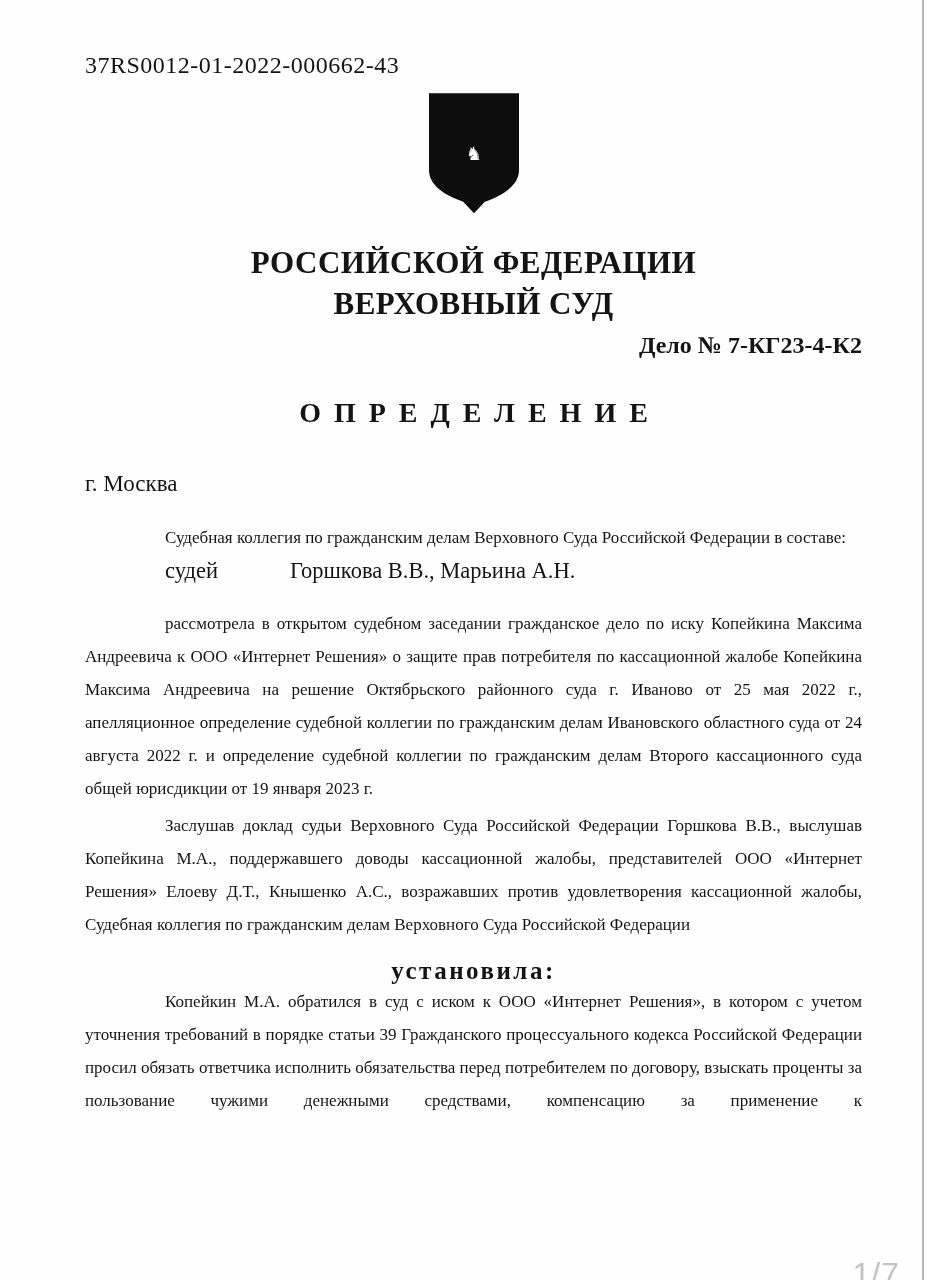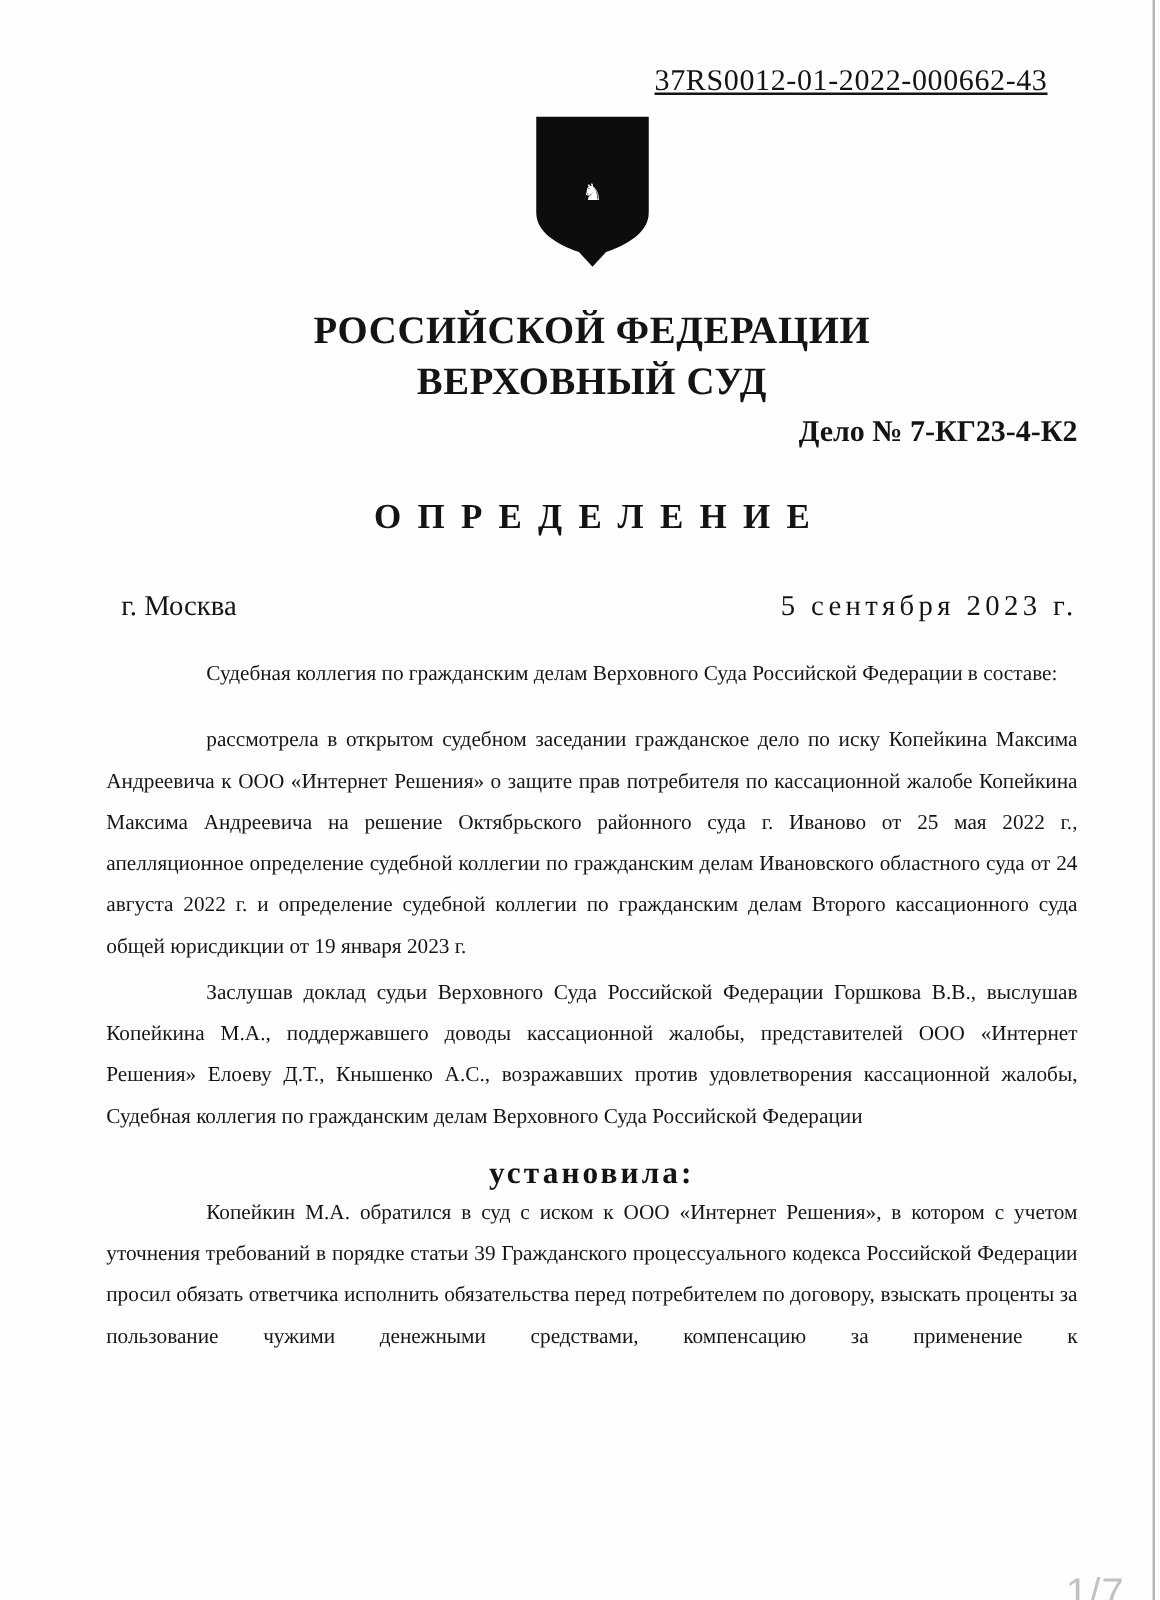--- a/index.html
+++ b/index.html
@@ -17,26 +17,25 @@
     width: 2px;
     background: #b5b5b5;
   }
   .page {
     position: relative;
     width: 100%;
     height: 100%;
     padding: 30px 66px 0 85px;
   }
   .registry-number {
-    text-align: right;
+    text-align: left;
     font-size: 24px;
     letter-spacing: 0.5px;
     margin-top: 22px;
-    margin-right: 24px;
-    text-decoration: underline;
+    margin-right: 40px;
   }
   .emblem-wrap {
     text-align: center;
     margin-top: 10px;
   }
   .court-title {
     text-align: center;
     font-weight: bold;
     font-size: 31px;
     line-height: 41px;
@@ -56,21 +55,21 @@
     letter-spacing: 13px;
     margin-top: 38px;
     margin-left: 13px; 
   }
   .place-date {
     display: flex;
     justify-content: space-between;
     align-items: baseline;
     margin-top: 42px;
   }
-  .place { font-size: 23px; margin-left: 12px; }
+  .place { font-size: 23px; }
   .date  { font-size: 23px; letter-spacing: 3.5px; }
   .body-text { margin-top: 24px; }
   p.para {
     font-size: 17px;
     line-height: 33px;
     text-align: justify;
     text-indent: 80px;
   }
   p.para.justify-last { text-align-last: justify; }
   .comp-line {
@@ -117,28 +116,30 @@
     <div>РОССИЙСКОЙ ФЕДЕРАЦИИ</div>
     <div>ВЕРХОВНЫЙ СУД</div>
   </div>
 
   <div class="case-number">Дело № 7-КГ23-4-К2</div>
 
   <div class="doc-type">ОПРЕДЕЛЕНИЕ</div>
 
   <div class="place-date">
     <span class="place">г. Москва</span>
-    <span class="date">5 сентября 2023 г.</span>
   </div>
 
   <div class="body-text">
 
     <p class="para">Судебная коллегия по гражданским делам Верховного Суда Российской Федерации в составе:</p>
 
 
+    <div class="comp-line">
+      <span class="comp-label-judges">судей</span><span>Горшкова В.В., Марьина А.Н.</span>
+    </div>
 
     <div class="gap-sm"></div>
 
     <p class="para">рассмотрела в открытом судебном заседании гражданское дело по иску Копейкина Максима Андреевича к ООО «Интернет Решения» о защите прав потребителя по кассационной жалобе Копейкина Максима Андреевича на решение Октябрьского районного суда г. Иваново от 25 мая 2022 г., апелляционное определение судебной коллегии по гражданским делам Ивановского областного суда от 24 августа 2022 г. и определение судебной коллегии по гражданским делам Второго кассационного суда общей юрисдикции от 19 января 2023 г.</p>
 
     <div class="gap-xs"></div>
 
     <p class="para">Заслушав доклад судьи Верховного Суда Российской Федерации Горшкова В.В., выслушав Копейкина М.А., поддержавшего доводы кассационной жалобы, представителей ООО «Интернет Решения» Елоеву Д.Т., Кнышенко А.С., возражавших против удовлетворения кассационной жалобы, Судебная коллегия по гражданским делам Верховного Суда Российской Федерации</p>
 
     <div class="ruling-heading">установила:</div>

